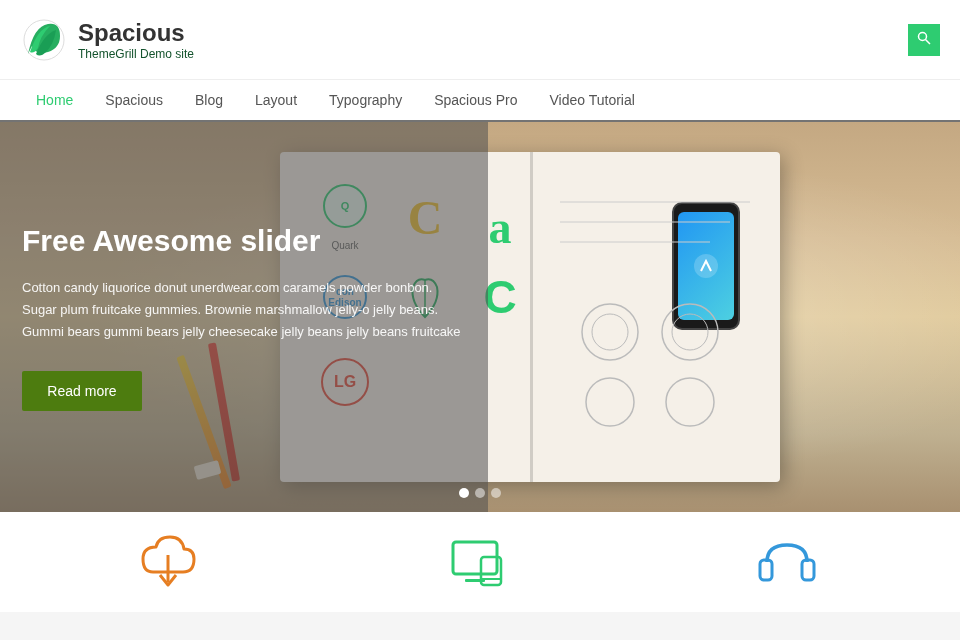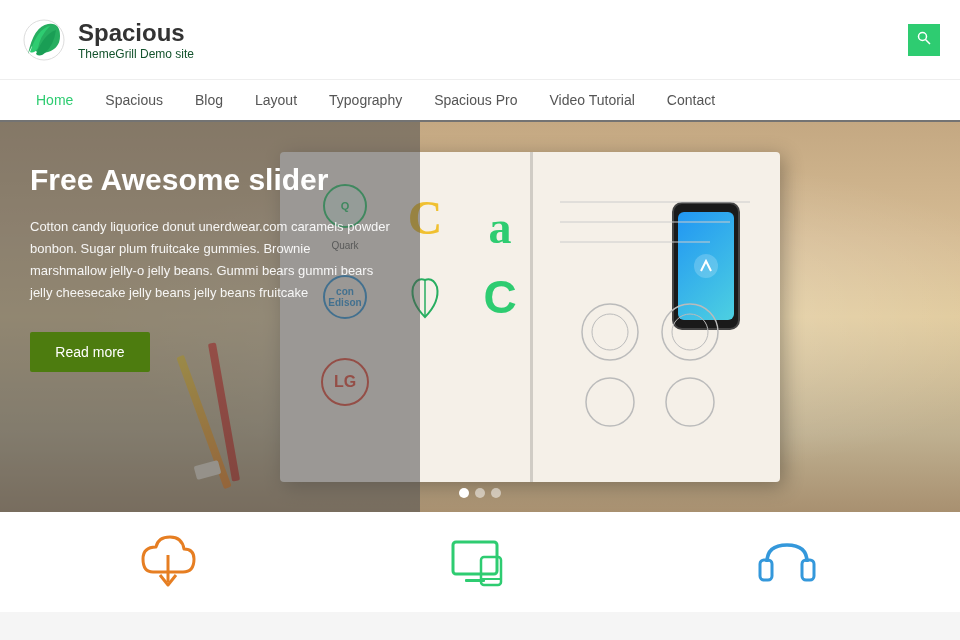--- a/index.html
+++ b/index.html
@@ -125,27 +125,27 @@
       width: 3px;
       height: 100%;
       background: rgba(0,0,0,0.15);
     }
 
     
     .hero-overlay {
       position: absolute;
       top: 0;
       left: 0;
-      width: 420px;
+      width: 488px;
       height: 100%;
       background: rgba(80, 80, 80, 0.55);
       display: flex;
       flex-direction: column;
-      justify-content: flex-start;
-      padding: 40px 30px;
+      justify-content: center;
+      padding: 40px 22px;
       color: #fff;
     }
     .hero-title {
       font-size: 30px;
       font-weight: bold;
       margin-bottom: 18px;
       line-height: 1.2;
     }
     .hero-desc {
       font-size: 13px;
@@ -264,23 +264,20 @@
         <a href="#">Layout</a>
       </li>
     <li>
         <a href="#">Typography</a>
       </li>
     <li>
         <a href="#">Spacious Pro</a>
       </li>
     <li>
         <a href="#">Video Tutorial</a>
-      </li>
-    <li>
-        <a href="#">Contact</a>
       </li>
   </ul>
 </nav>
 
 <div class="hero">
   <div class="hero-bg">
 
     <div class="book-shape">
 
       <div style="position:absolute; left:30px; top:30px;">

